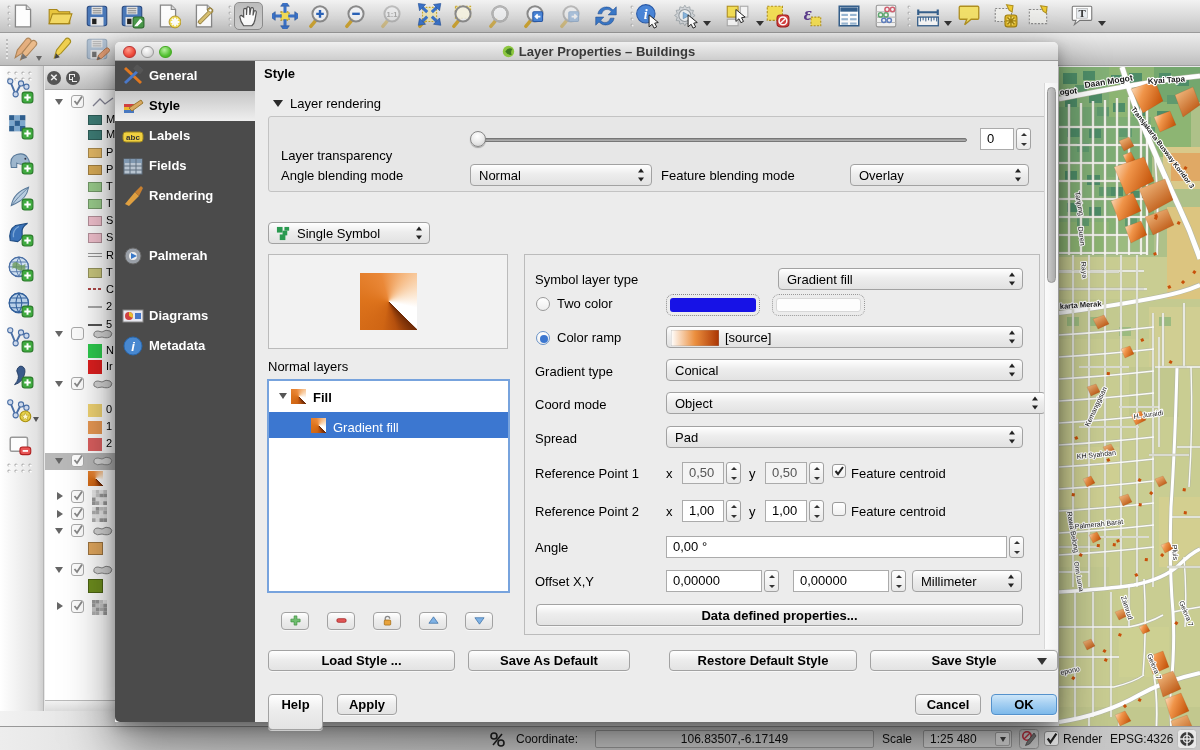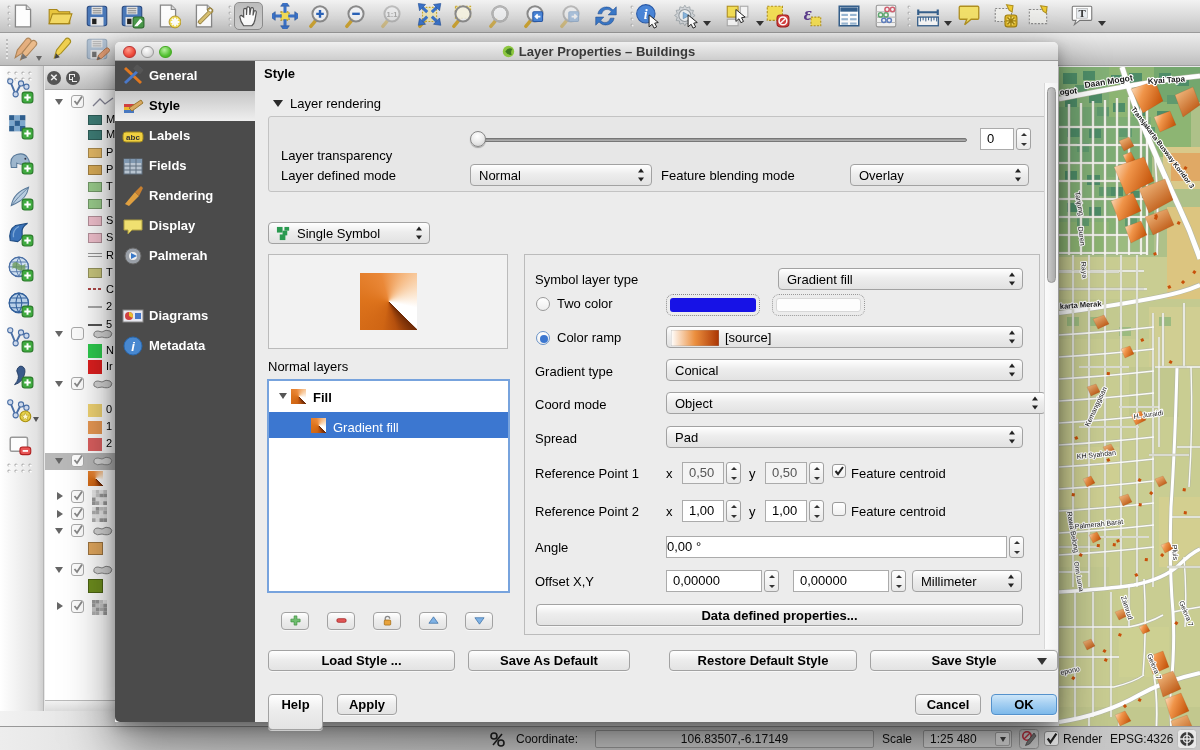--- a/index.html
+++ b/index.html
@@ -1035,26 +1035,20 @@
           </svg></span>
         <span class="txt">Fields</span>
       </div>
     <div class="sideitem" style="top:120px;">
         <span class="sideicon"><svg viewBox="0 0 24 24" width="24" height="24">
             <path d="M4 20 L14 8 L18 12 L8 22 Z" fill="#e0a040"></path>
             <path d="M14 8 L20 2 L22 4 L18 12 Z" fill="#c88030"></path>
           </svg></span>
         <span class="txt">Rendering</span>
       </div>
-    <div class="sideitem" style="top:150px;">
-        <span class="sideicon"><svg viewBox="0 0 24 24" width="24" height="24">
-            <path d="M3 6 h18 v10 h-10 l-4 4 v-4 h-4 Z" fill="#f0e070" stroke="#b0a040"></path>
-          </svg></span>
-        <span class="txt">Display</span>
-      </div>
     <div class="sideitem" style="top:180px;">
         <span class="sideicon"><svg viewBox="0 0 24 24" width="24" height="24">
             <circle cx="12" cy="12" r="8" fill="#9aa0a8" stroke="#666"></circle>
             <circle cx="12" cy="12" r="4" fill="#eee"></circle>
             <path d="M10 9 l6 3 -6 3 Z" fill="#3878c8"></path>
           </svg></span>
         <span class="txt">Palmerah</span>
       </div>
     <div class="sideitem" style="top:240px;">
         <span class="sideicon"><svg viewBox="0 0 24 24" width="24" height="24">
@@ -1077,21 +1071,21 @@
 
     <div class="lbl" style="left:149px; top:5px; font-weight:bold;">Style</div>
     <div class="abs" style="left:158px; top:39px; width:0; height:0; border-left:5px solid transparent; border-right:5px solid transparent; border-top:7px solid #2a2a2a;"></div>
     <div class="lbl" style="left:175px; top:35px;">Layer rendering</div>
     <div class="abs" style="left:153px; top:55px; width:783px; height:76px; background:#e7e7e7; border:1px solid #c3c3c3; border-radius:3px;"></div>
     <div class="lbl" style="left:166px; top:71px;margin-top:16px;">Layer transparency</div>
     <div class="abs" style="left:356px; top:77px; width:496px; height:4px; background:linear-gradient(#8f8f8f,#b5b5b5); border-radius:2px; border:0.5px solid #777;"></div>
     <div class="abs" style="left:355px; top:70px; width:16px; height:16px; border-radius:50%; background:radial-gradient(circle at 45% 30%,#ffffff,#e8e8e8 55%,#c8c8c8); border:1px solid #888; box-shadow:0 1px 1px rgba(0,0,0,.3);"></div>
     <div class="field" style="left:865px; top:67px; width:34px; height:22px; line-height:20px; padding-left:6px;">0</div>
     <div class="spinbtn" style="left:901px; top:67px; height:22px;"></div>
-    <div class="lbl" style="left:166px; top:107px;">Layer defined mode</div>
+    <div class="lbl" style="left:166px; top:107px;">Angle blending mode</div>
     <div class="combo" style="left:355px; top:103px; width:182px; height:22px;">
         <span class="ct">Normal</span>
         <span class="stepper"></span>
       </div>
     <div class="lbl" style="left:546px; top:107px;">Feature blending mode</div>
     <div class="combo" style="left:735px; top:103px; width:179px; height:22px;">
         <span class="ct">Overlay</span>
         <span class="stepper"></span>
       </div>
 
@@ -1191,21 +1185,21 @@
     <div class="lbl" style="left:420px; top:443px;">Reference Point 2</div>
     <div class="lbl" style="left:551px; top:443px;">x</div>
     <div class="field" style="left:567px; top:439px; width:42px; height:22px; line-height:20px; padding-left:6px;">1,00</div>
     <div class="spinbtn" style="left:611px; top:439px; height:22px;"></div>
     <div class="lbl" style="left:634px; top:443px;">y</div>
     <div class="field" style="left:650px; top:439px; width:42px; height:22px; line-height:20px; padding-left:6px;">1,00</div>
     <div class="spinbtn" style="left:694px; top:439px; height:22px;"></div>
     <div class="chk" style="left:717px; top:441px;"></div>
     <div class="lbl" style="left:736px; top:443px;">Feature centroid</div>
     <div class="lbl" style="left:420px; top:479px;">Angle</div>
-    <div class="field" style="left:551px; top:475px; width:341px; height:22px; line-height:20px; ">0,00 °</div>
+    <div class="field" style="left:551px; top:475px; width:341px; height:22px; line-height:20px; padding-left:6px;">0,00 °</div>
     <div class="spinbtn" style="left:894px; top:475px; height:22px;"></div>
     <div class="lbl" style="left:420px; top:513px;">Offset X,Y</div>
     <div class="field" style="left:551px; top:509px; width:96px; height:22px; line-height:20px; padding-left:6px;">0,00000</div>
     <div class="spinbtn" style="left:649px; top:509px; height:22px;"></div>
     <div class="field" style="left:678px; top:509px; width:96px; height:22px; line-height:20px; padding-left:6px;">0,00000</div>
     <div class="spinbtn" style="left:776px; top:509px; height:22px;"></div>
     <div class="combo" style="left:797px; top:509px; width:110px; height:22px;">
         <span class="ct">Millimeter</span>
         <span class="stepper"></span>
       </div>

